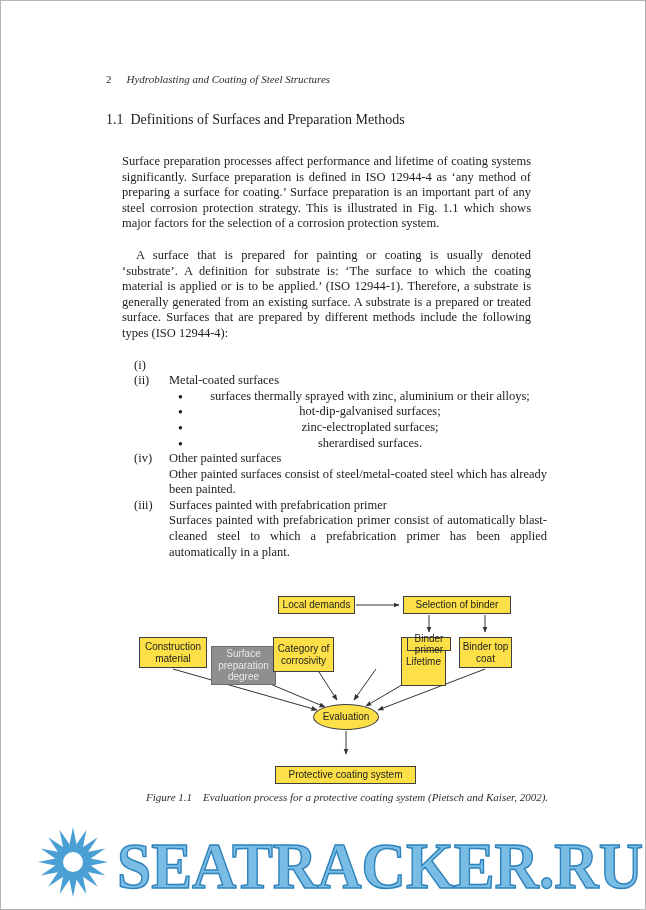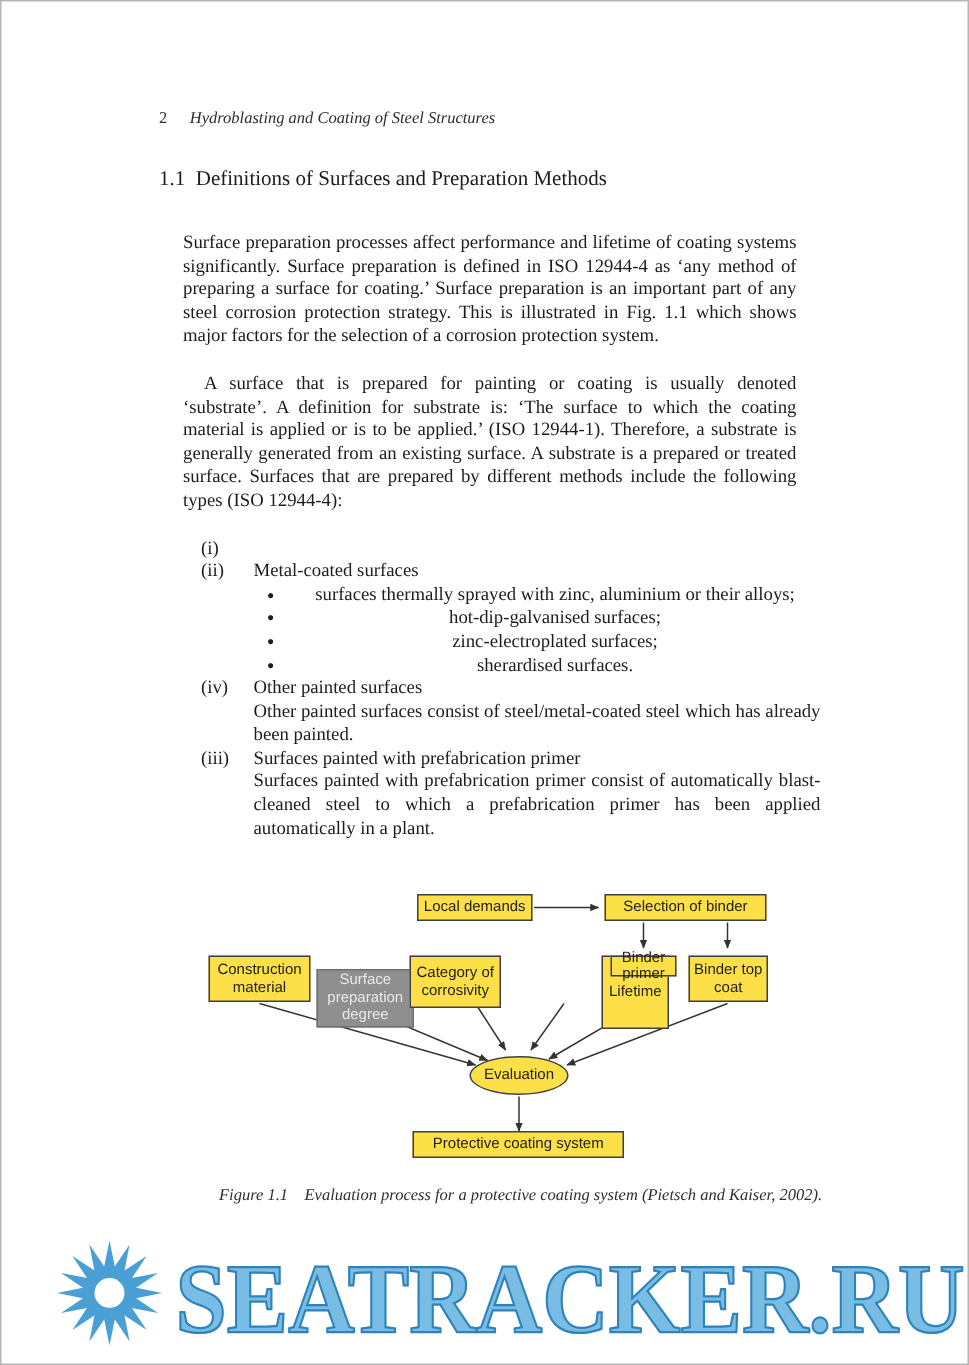--- a/index.html
+++ b/index.html
@@ -43,21 +43,21 @@
   }
   .n-local{left:277px;top:7px;width:77px;height:18px;}
   .n-selbinder{left:402px;top:7px;width:108px;height:18px;}
   .n-construction{left:138px;top:48px;width:68px;height:31px;}
   .n-surfprep{left:210px;top:57px;width:65px;height:39px;background:#8f8f8f;color:#e9e9e9;border-color:#6f6f6f;}
   .n-category{left:272px;top:48px;width:61px;height:35px;}
   .n-lifetime{left:367px;top:48px;width:45px;height:49px;margin-left:33px;}
   .n-bprimer{left:406px;top:48px;width:44px;height:14px;}
   .n-btopcoat{left:458px;top:48px;width:53px;height:31px;}
   .n-evaluation{left:312px;top:115px;width:66px;height:26px;border-radius:50%;}
-  .n-protective{left:274px;top:165px;width:141px;height:18px;}
+  .n-protective{left:274px;top:177px;width:141px;height:18px;}
   
   .figure-caption{position:absolute;top:790px;left:145px;width:420px;font-size:11px;font-style:italic;color:#2e2e2e;white-space:pre;}
   
   .watermark{position:absolute;top:820px;left:0;width:646px;height:90px;}
 </style>
 </head>
 <body>
 
 <div class="page">
 

